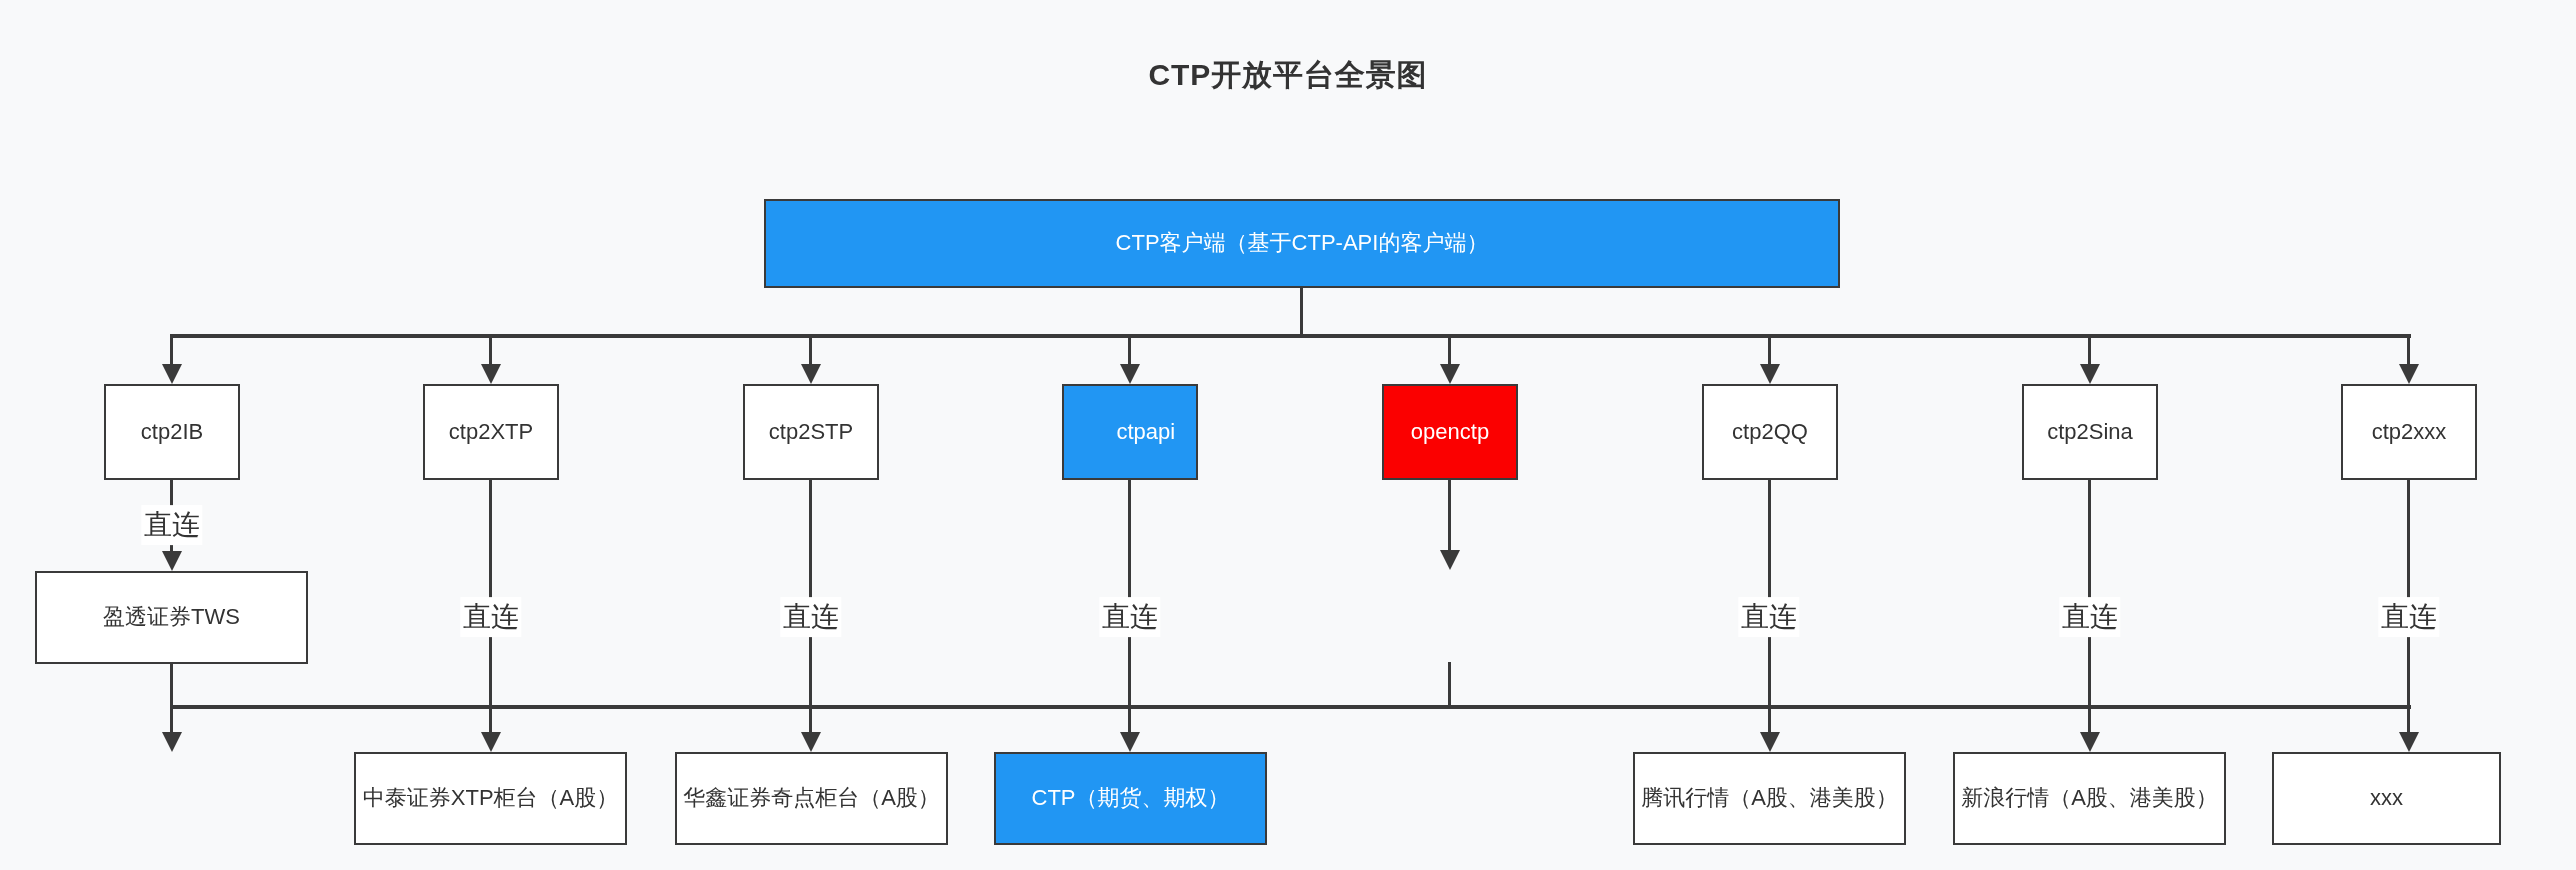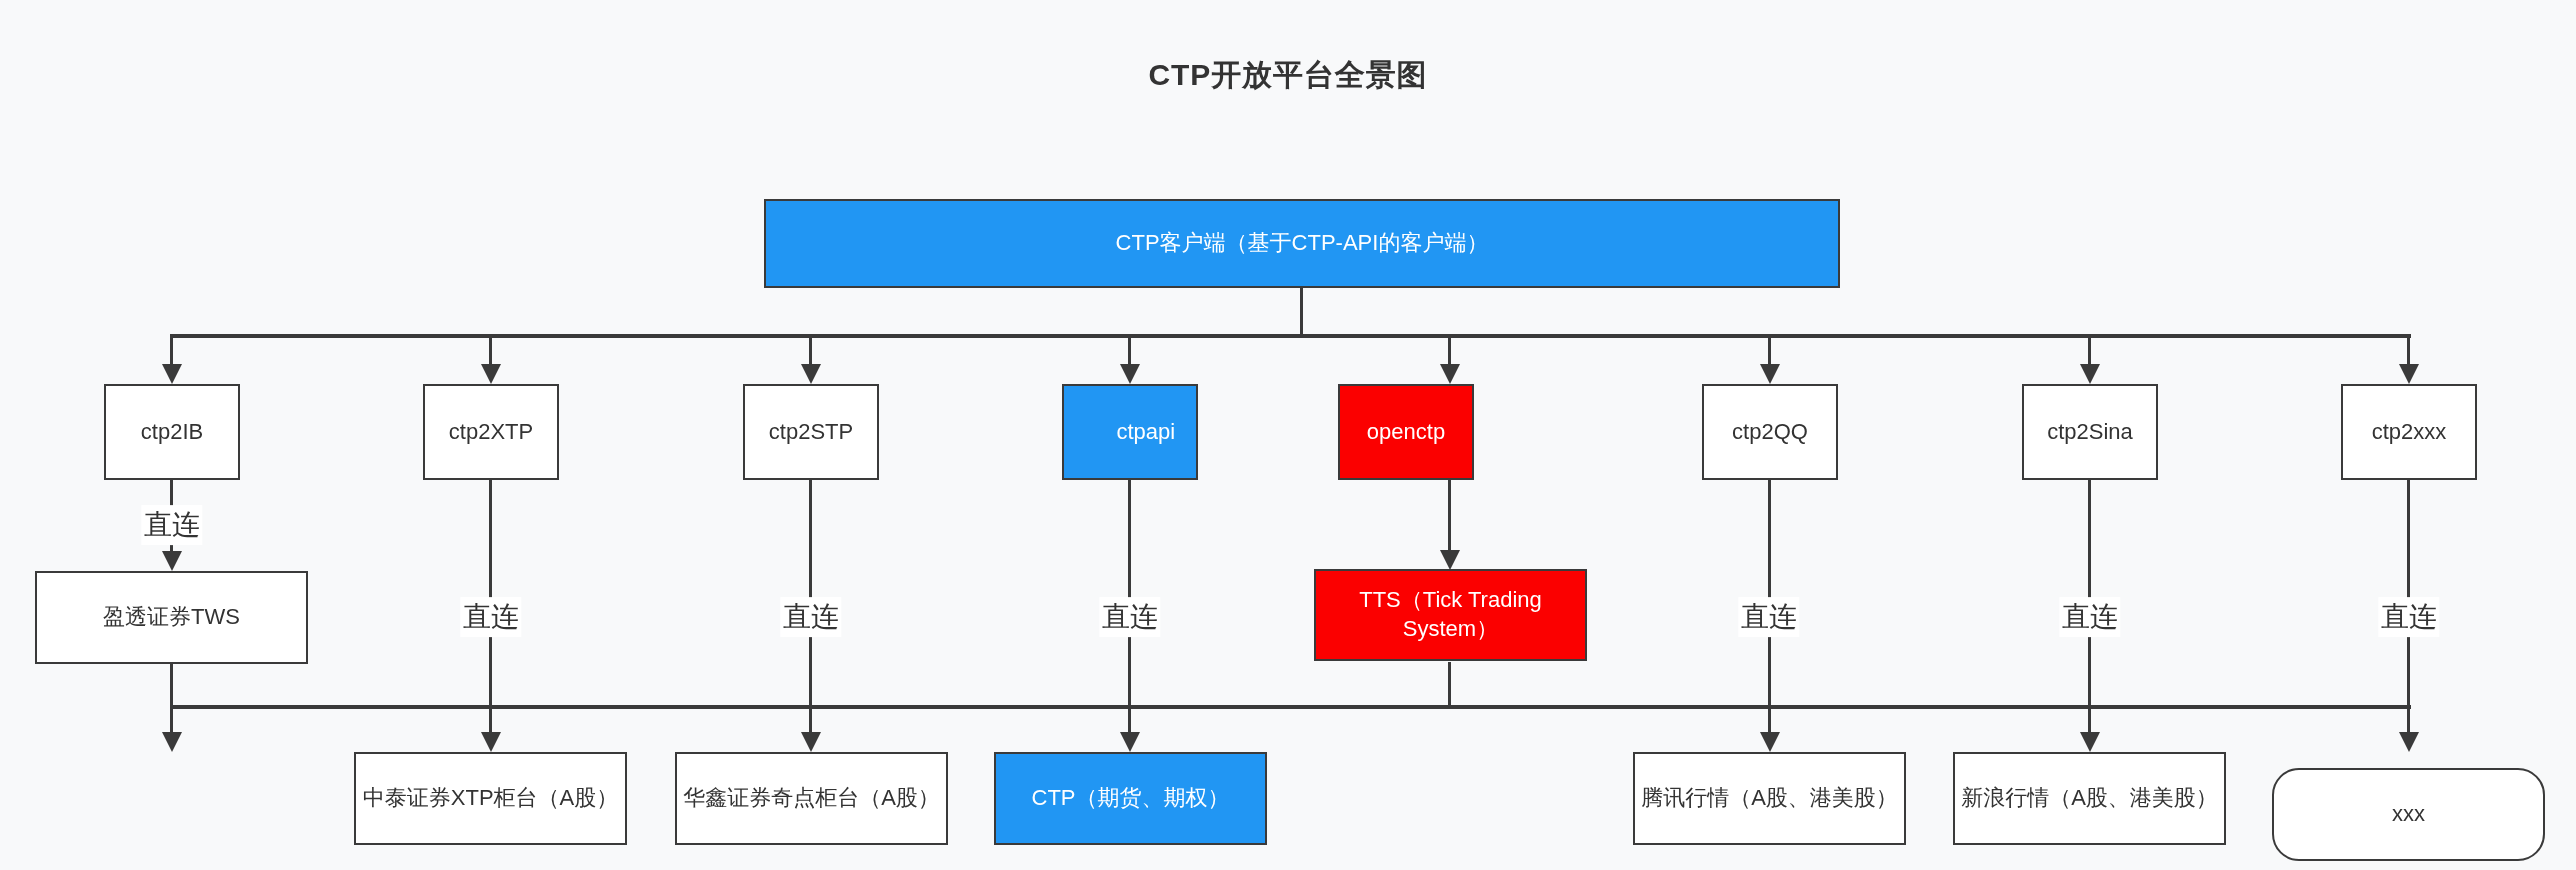--- a/index.html
+++ b/index.html
@@ -46,21 +46,21 @@
   <div class="arrow" style="left:1760px;top:356px;"></div>
   <div class="vline" style="left:2088px;top:327px;height:31px;"></div>
   <div class="arrow" style="left:2080px;top:356px;"></div>
   <div class="vline" style="left:2407px;top:327px;height:31px;"></div>
   <div class="arrow" style="left:2399px;top:356px;"></div>
 
   <div class="node" style="left:104px;top:376px;width:136px;height:96px;">ctp2IB</div>
   <div class="node" style="left:423px;top:376px;width:136px;height:96px;">ctp2XTP</div>
   <div class="node" style="left:743px;top:376px;width:136px;height:96px;">ctp2STP</div>
   <div class="node accent-blue" style="left:1062px;top:376px;width:136px;height:96px;padding-left:37px;">ctpapi</div>
-  <div class="node accent-red" style="left:1338px;top:376px;width:136px;height:96px;text-align:center;">openctp</div>
+  <div class="node accent-red" style="left:1382px;top:376px;width:136px;height:96px;text-align:center;">openctp</div>
   <div class="node" style="left:1702px;top:376px;width:136px;height:96px;">ctp2QQ</div>
   <div class="node" style="left:2022px;top:376px;width:136px;height:96px;">ctp2Sina</div>
   <div class="node" style="left:2341px;top:376px;width:136px;height:96px;">ctp2xxx</div>
 
   <div class="vline" style="left:170px;top:472px;height:71px;"></div>
   <div class="arrow" style="left:162px;top:543px;"></div>
   <div class="edge-label" style="left:172px;top:517px;">直连</div>
   <div class="node" style="left:35px;top:563px;width:273px;height:93px;">盈透证券TWS</div>
   <div class="vline" style="left:170px;top:656px;height:68px;"></div>
   <div class="arrow" style="left:162px;top:724px;"></div>
@@ -72,21 +72,20 @@
   <div class="vline" style="left:809px;top:472px;height:252px;"></div>
   <div class="arrow" style="left:801px;top:724px;"></div>
   <div class="edge-label" style="left:811px;top:609px;">直连</div>
 
   <div class="vline" style="left:1128px;top:472px;height:252px;"></div>
   <div class="arrow" style="left:1120px;top:724px;"></div>
   <div class="edge-label" style="left:1130px;top:609px;">直连</div>
 
   <div class="vline" style="left:1448px;top:472px;height:70px;"></div>
   <div class="arrow" style="left:1440px;top:542px;"></div>
-  <div class="node accent-red" style="left:1314px;top:561px;width:273px;height:92px;">TTS（Tick Trading System）</div>
   <div class="vline" style="left:1448px;top:654px;height:45px;"></div>
 
   <div class="vline" style="left:1768px;top:472px;height:252px;"></div>
   <div class="arrow" style="left:1760px;top:724px;"></div>
   <div class="edge-label" style="left:1769px;top:609px;">直连</div>
 
   <div class="vline" style="left:2088px;top:472px;height:252px;"></div>
   <div class="arrow" style="left:2080px;top:724px;"></div>
   <div class="edge-label" style="left:2090px;top:609px;">直连</div>
 
@@ -94,16 +93,16 @@
   <div class="arrow" style="left:2399px;top:724px;"></div>
   <div class="edge-label" style="left:2409px;top:609px;">直连</div>
 
   <div class="hline" style="left:170px;top:697px;width:2241px;"></div>
 
   <div class="node" style="left:354px;top:744px;width:273px;height:93px;text-align:center;">中泰证券XTP柜台（A股）</div>
   <div class="node" style="left:675px;top:744px;width:273px;height:93px;">华鑫证券奇点柜台（A股）</div>
   <div class="node accent-blue" style="left:994px;top:744px;width:273px;height:93px;">CTP（期货、期权）</div>
   <div class="node" style="left:1633px;top:744px;width:273px;height:93px;">腾讯行情（A股、港美股）</div>
   <div class="node" style="left:1953px;top:744px;width:273px;height:93px;">新浪行情（A股、港美股）</div>
-  <div class="node" style="left:2272px;top:760px;width:273px;height:93px;border-radius:27px;">xxx</div>
+  <div class="node" style="left:2272px;top:744px;width:229px;height:93px;">xxx</div>
 
 </div>
 
 
 </body></html>

